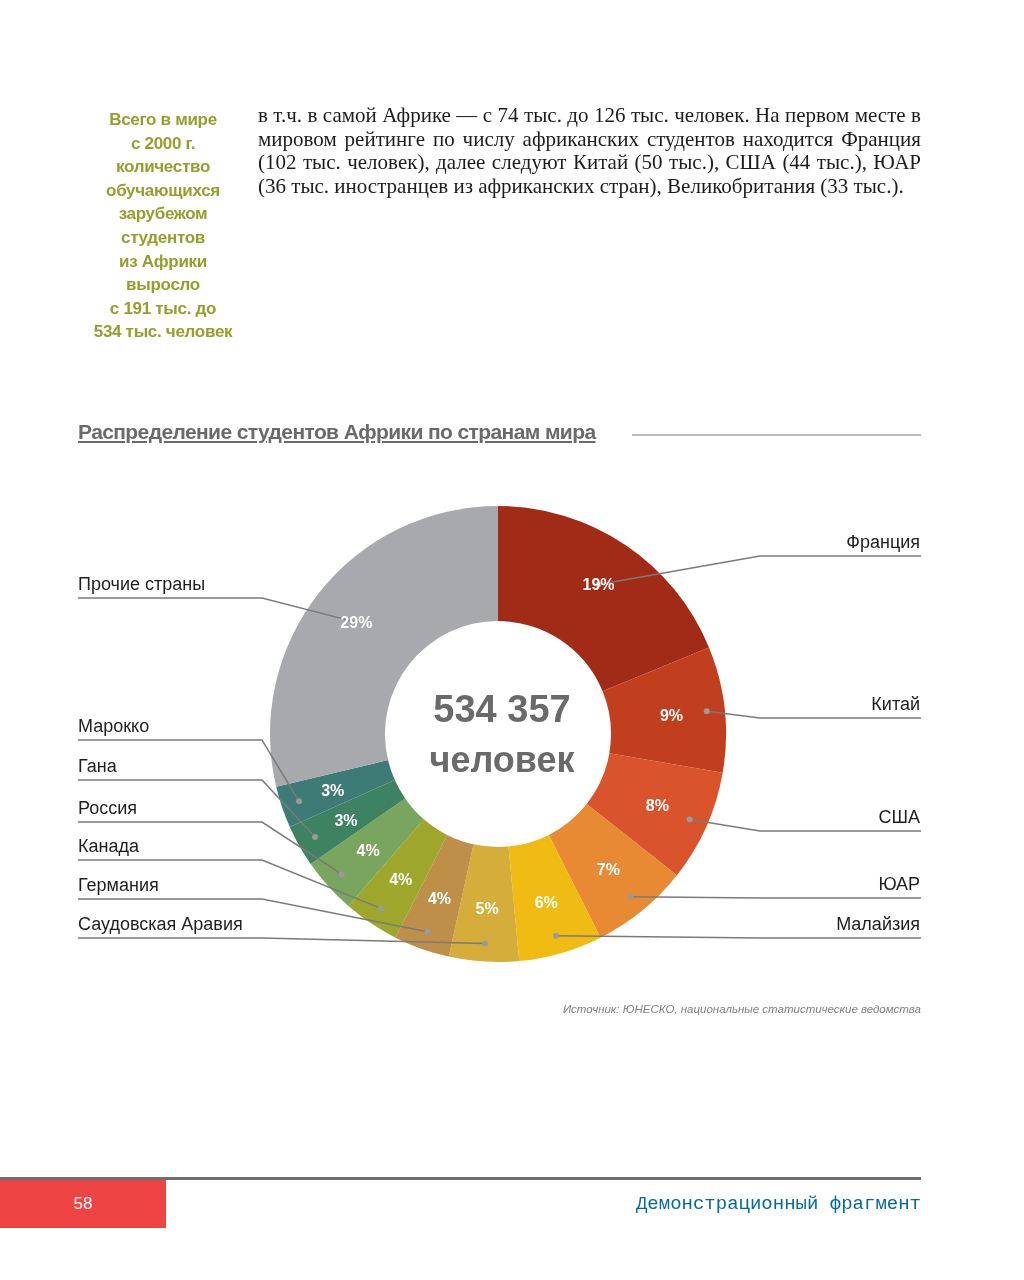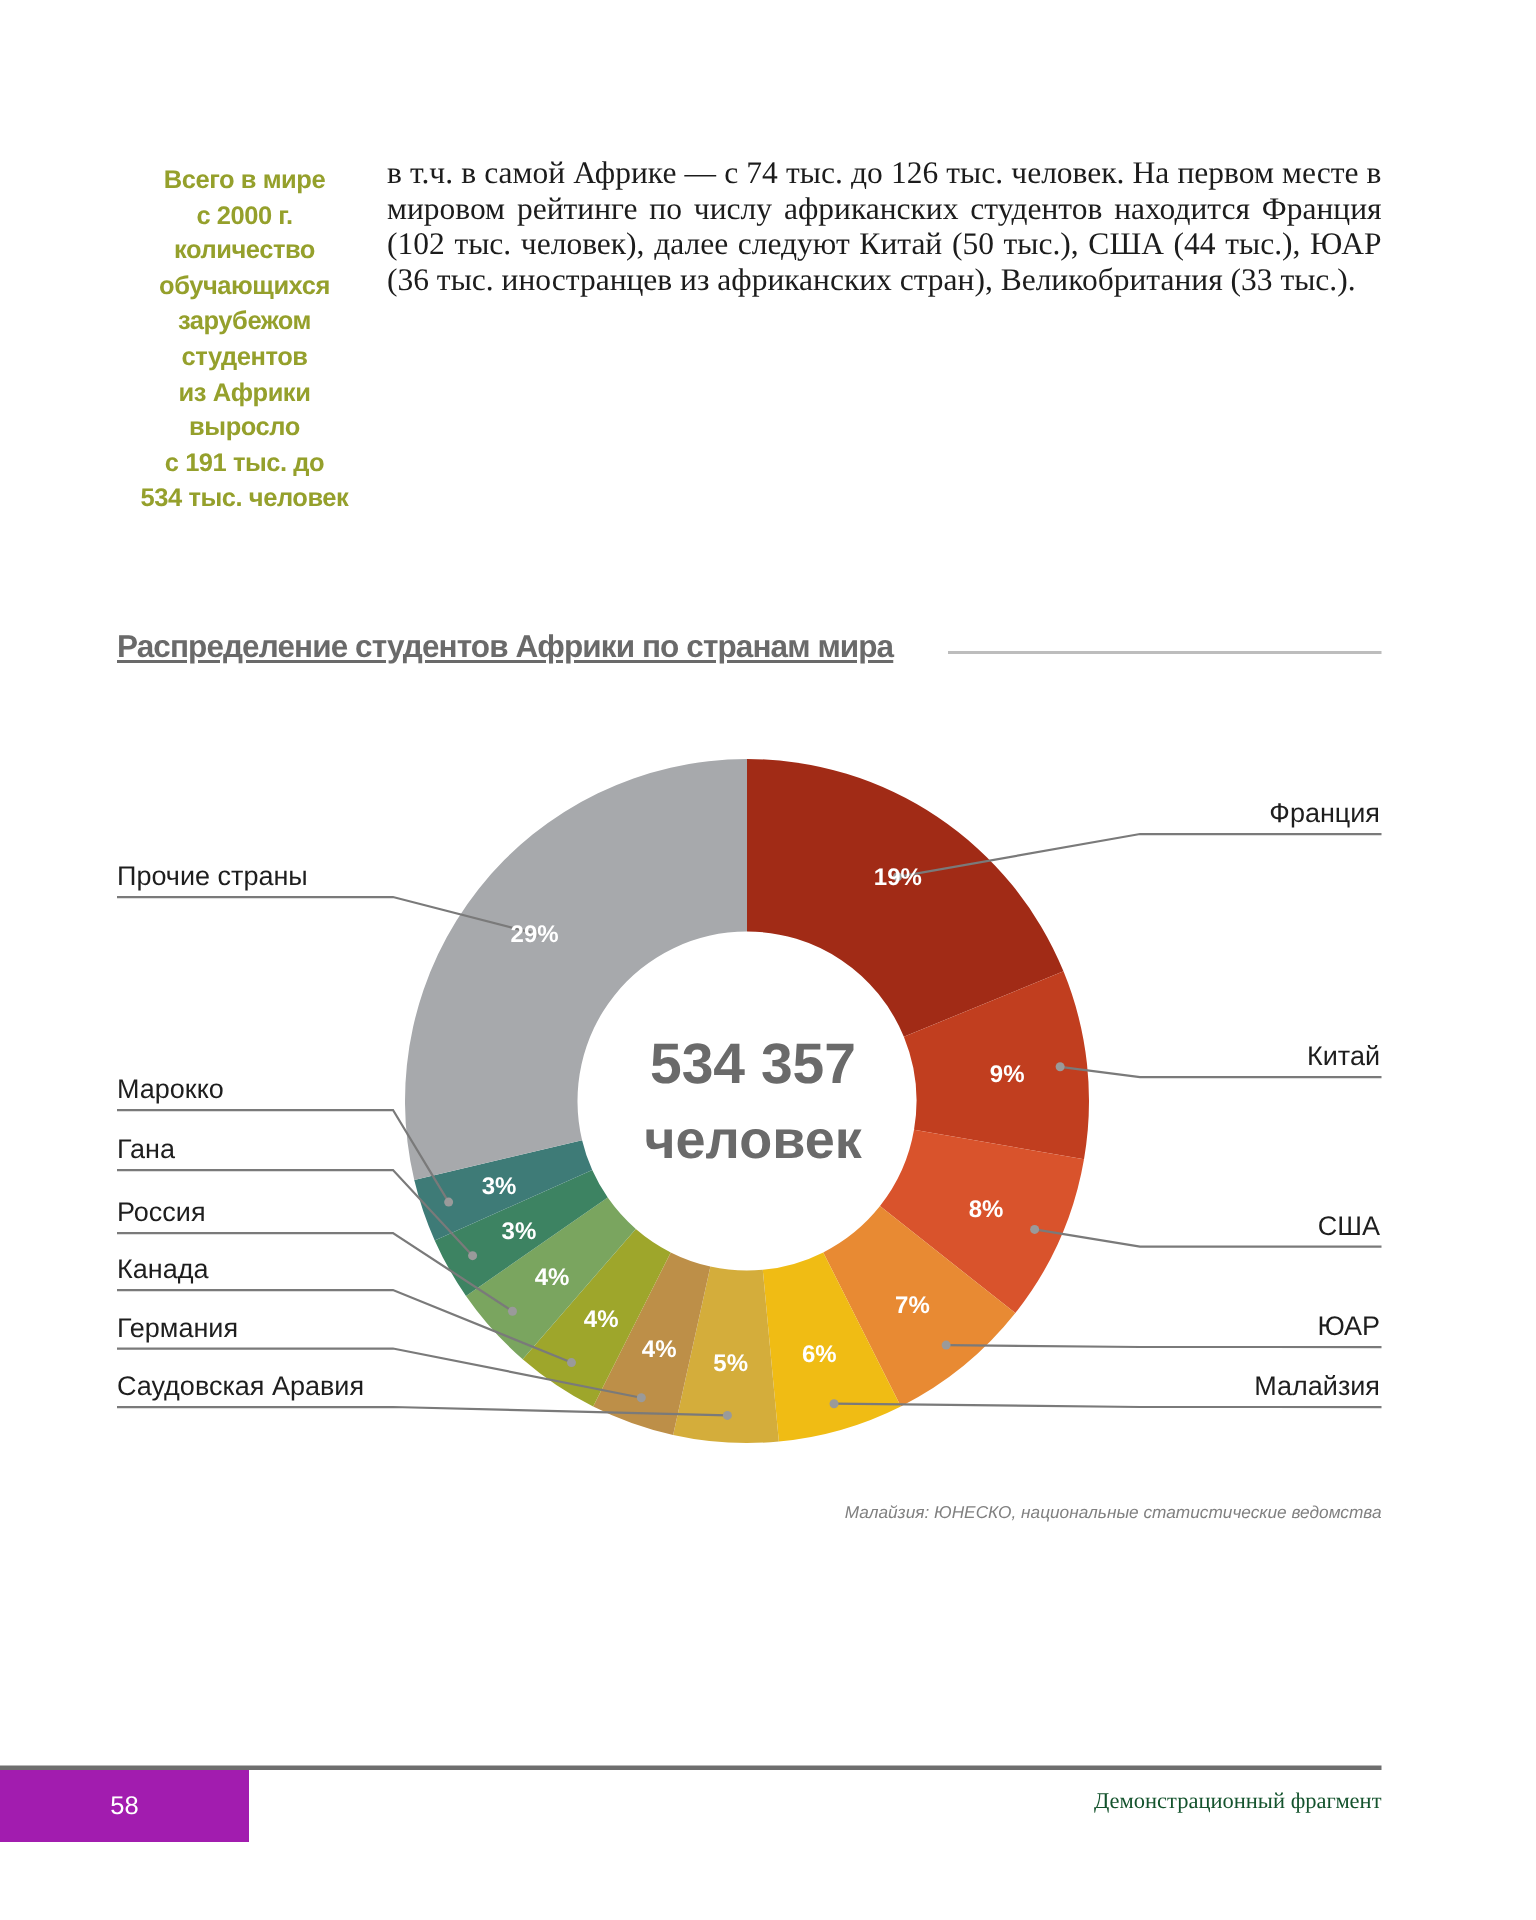--- a/index.html
+++ b/index.html
@@ -7,22 +7,22 @@
   .sidenote { position: absolute; left: 78px; top: 108px; width: 170px; color: #95a02c; font-family: "Liberation Sans", sans-serif; font-weight: bold; font-size: 17px; line-height: 23.6px; letter-spacing: -0.3px; }
   .sidenote div { white-space: nowrap; text-align: center; }
   .body-text { position: absolute; left: 258px; top: 104px; width: 663px; font-family: "Liberation Serif", serif; font-size: 21px; line-height: 23.7px; color: #1c1c1c; text-align: justify; }
   .body-text p { margin: 0; }
   .body-text p.indent { text-indent: 28px; }
   .chart-title { position: absolute; left: 78px; top: 420px; font-family: "Liberation Sans", sans-serif; font-weight: bold; font-size: 21px; color: #6a6a6a; letter-spacing: -0.6px; text-decoration: underline; }
   .title-rule { position: absolute; left: 632px; top: 434px; width: 289px; height: 2px; background: #bdbdbd; }
   svg#donut { position: absolute; left: 0; top: 480px; }
   .source { position: absolute; right: 103px; top: 1003px; font-family: "Liberation Sans", sans-serif; font-style: italic; font-size: 11.5px; color: #808080; }
   .footer-rule { position: absolute; left: 0; top: 1177px; width: 921px; height: 3px; background: #6e6e6e; }
-  .page-box { position: absolute; left: 0; top: 1180px; width: 166px; height: 48px; background: #a21caf; color: #ffffff; font-family: "Liberation Sans", sans-serif; font-size: 17px; display: flex; align-items: center; justify-content: center; }
-  .footer-text { position: absolute; right: 103px; top: 1193px; font-family: Liberation Serif, serif; font-size: 15px; color: #14532d; }
+  .page-box { position: absolute; left: 0; top: 1180px; width: 166px; height: 48px; background: #ef4444; color: #ffffff; font-family: "Liberation Sans", sans-serif; font-size: 17px; display: flex; align-items: center; justify-content: center; }
+  .footer-text { position: absolute; right: 103px; top: 1193px; font-family: Liberation Mono, monospace; font-size: 19px; color: #0369a1; }
 </style>
 </head>
 <body>
 
 <div class="sidenote">
   <div>Всего в мире</div>
   <div>с 2000 г.</div>
   <div>количество</div>
   <div>обучающихся</div>
   <div>зарубежом</div>
@@ -128,17 +128,17 @@
       <text x="400.7711119806477" y="884.9027029924571" text-anchor="middle" font-family="Liberation Sans, sans-serif" font-weight="bold" font-size="16" fill="#ffffff">4%</text>
       <text x="368.07937974836284" y="856.4941304677188" text-anchor="middle" font-family="Liberation Sans, sans-serif" font-weight="bold" font-size="16" fill="#ffffff">4%</text>
       <text x="345.9820725365587" y="825.6784671298448" text-anchor="middle" font-family="Liberation Sans, sans-serif" font-weight="bold" font-size="16" fill="#ffffff">3%</text>
       <text x="332.72437898523043" y="795.9840968327815" text-anchor="middle" font-family="Liberation Sans, sans-serif" font-weight="bold" font-size="16" fill="#ffffff">3%</text>
       <text x="356.38073512303106" y="628.08827668333" text-anchor="middle" font-family="Liberation Sans, sans-serif" font-weight="bold" font-size="16" fill="#ffffff">29%</text>
     </g>
   <text id="center-value" x="502" y="722" text-anchor="middle" font-family="Liberation Sans, sans-serif" font-weight="bold" font-size="38" fill="#6a6a6a">534 357</text>
   <text id="center-unit" x="502" y="772" text-anchor="middle" font-family="Liberation Sans, sans-serif" font-weight="bold" font-size="36" fill="#6a6a6a">человек</text>
 </svg>
 
-<div class="source">Малайзия: ЮНЕСКО, национальные статистические ведомства</div>
+<div class="source">Источник: ЮНЕСКО, национальные статистические ведомства</div>
 
 <div class="footer-rule"></div>
 <div class="page-box">58</div>
 <div class="footer-text">Демонстрационный фрагмент</div>
 
 </body></html>

